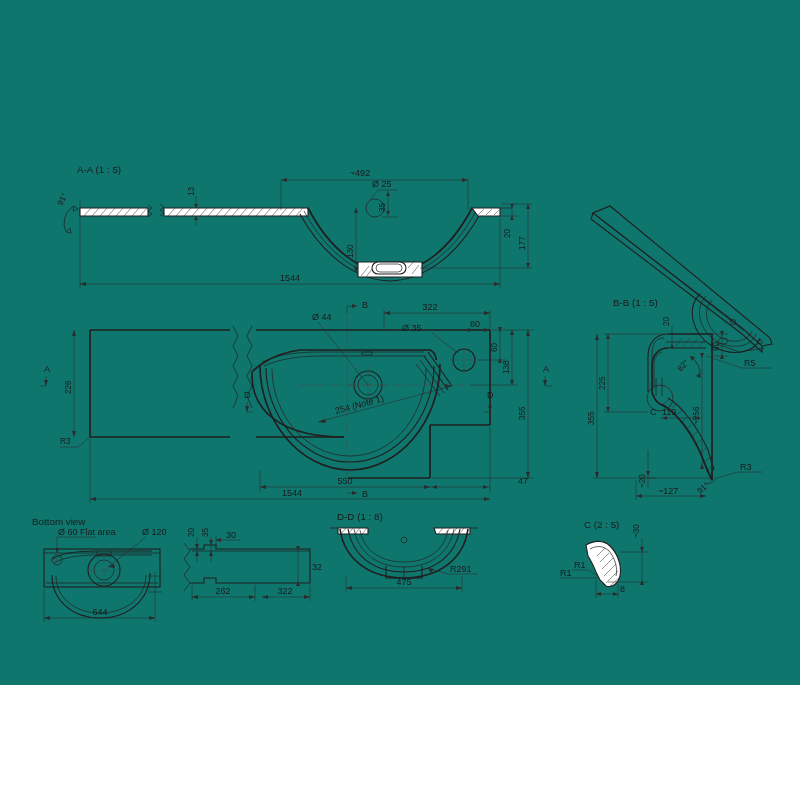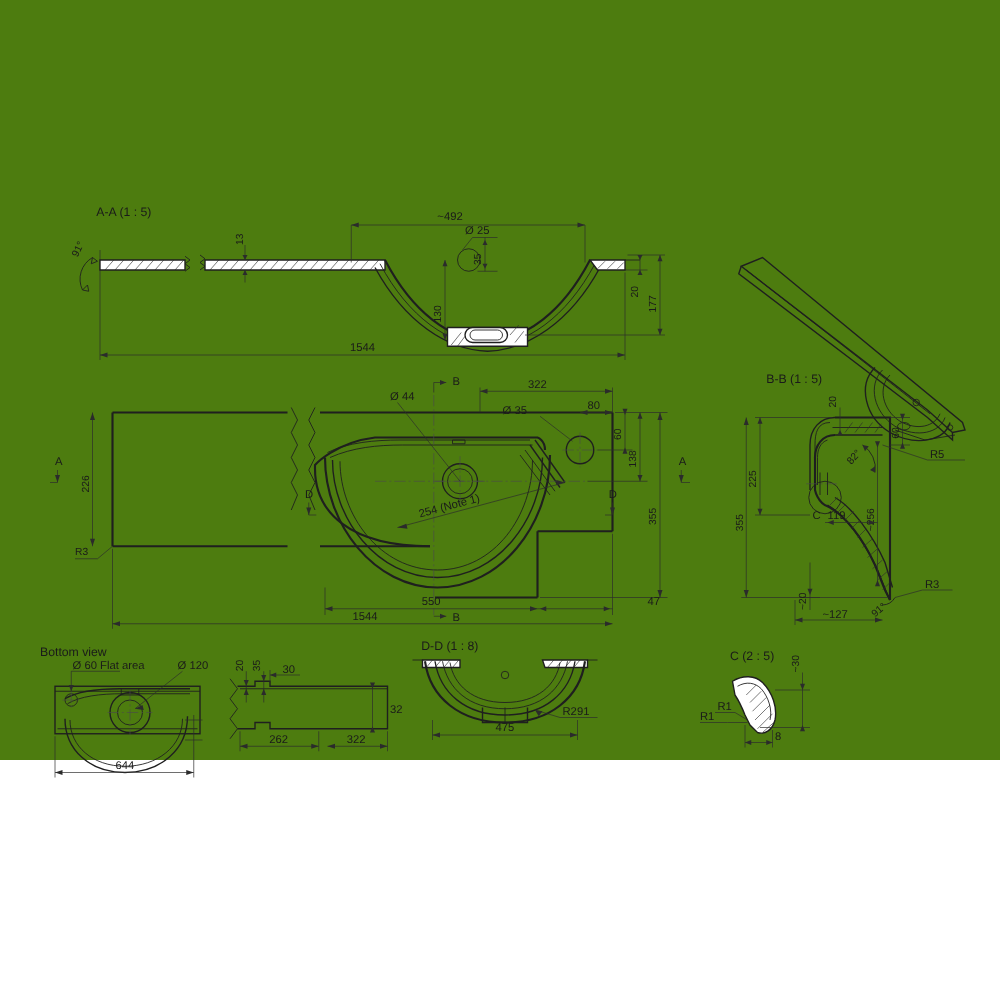--- a/index.html
+++ b/index.html
@@ -1,18 +1,18 @@
 <!DOCTYPE html>
 <html><head>
 <meta charset="utf-8">
 <style>
   html,body{margin:0;padding:0;background:#ffffff;}
   body{width:800px;height:800px;overflow:hidden;
        font-family:"Liberation Sans","DejaVu Sans",sans-serif;color:#1a1a1a;}
-  #sheet{position:relative;width:800px;height:608px;background:#4d7c0f;}
+  #sheet{position:relative;width:800px;height:685px;background:#0f766e;}
   svg{display:block;}
   .ln{stroke:#1f1f1f;fill:none;}
   .thin{stroke-width:.7;}
   .med{stroke-width:1.1;}
   .thick{stroke-width:1.7;}
   .dim{stroke:#2b2b2b;stroke-width:.55;fill:none;}
   .ctr{stroke:#4a4a4a;stroke-width:.5;fill:none;stroke-dasharray:9 2.5 1.5 2.5;}
   .hatch{stroke:#2b2b2b;stroke-width:.5;fill:none;}
   .wht{fill:#ffffff;}
   text{font-family:"Liberation Sans","DejaVu Sans",sans-serif;fill:#1a1a1a;}

